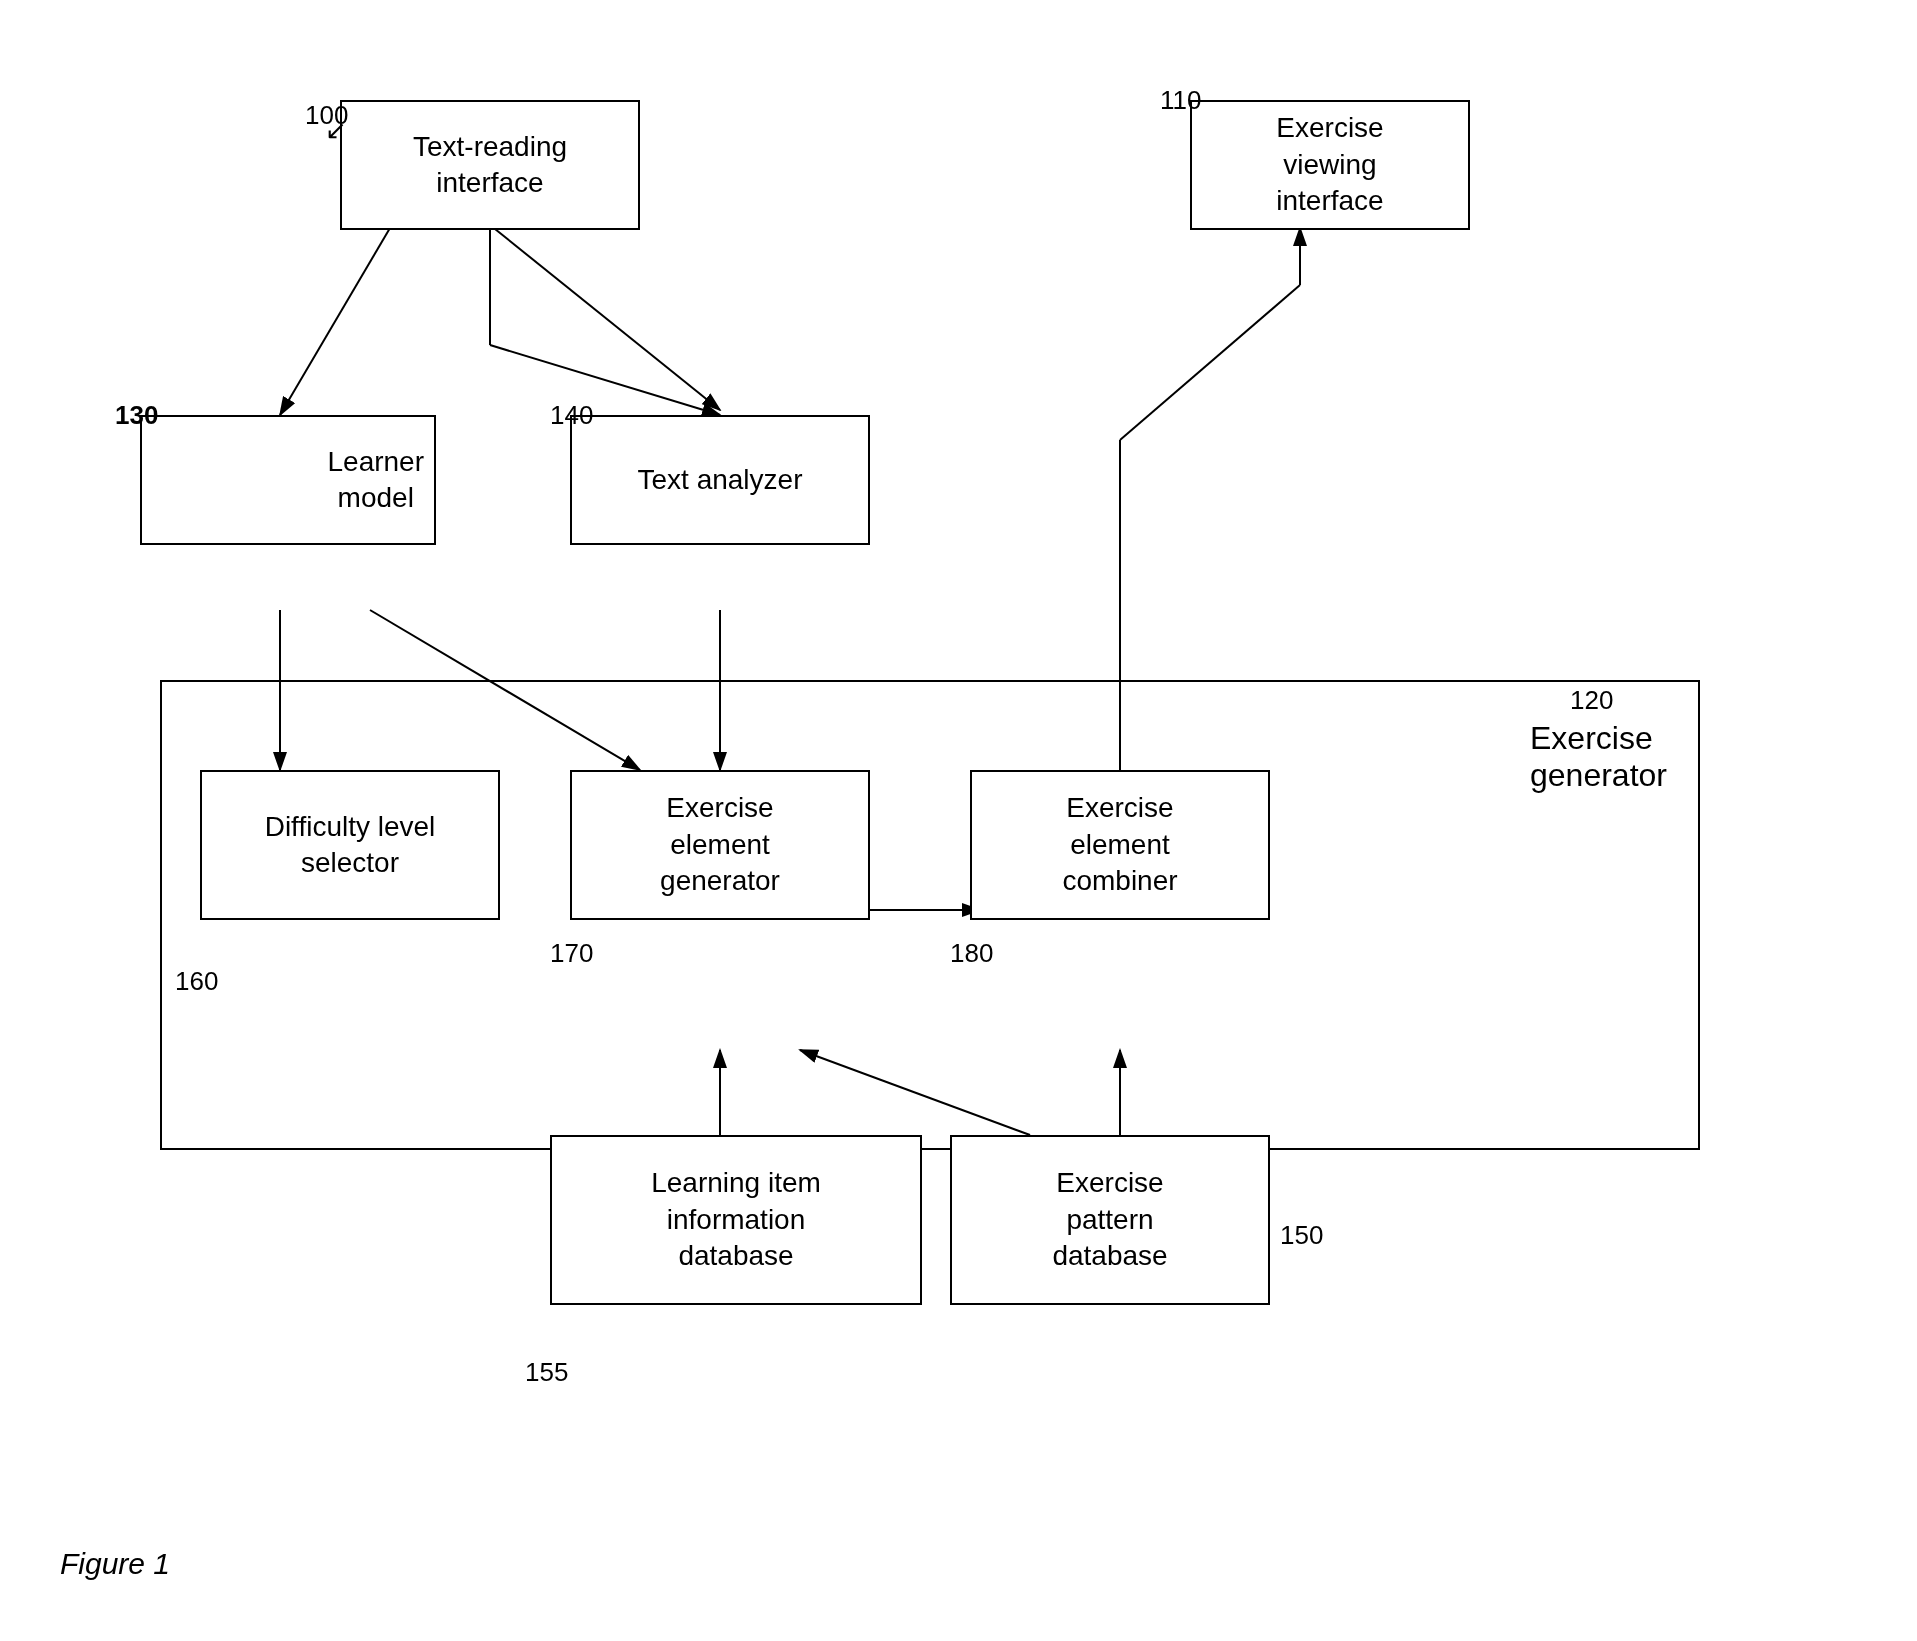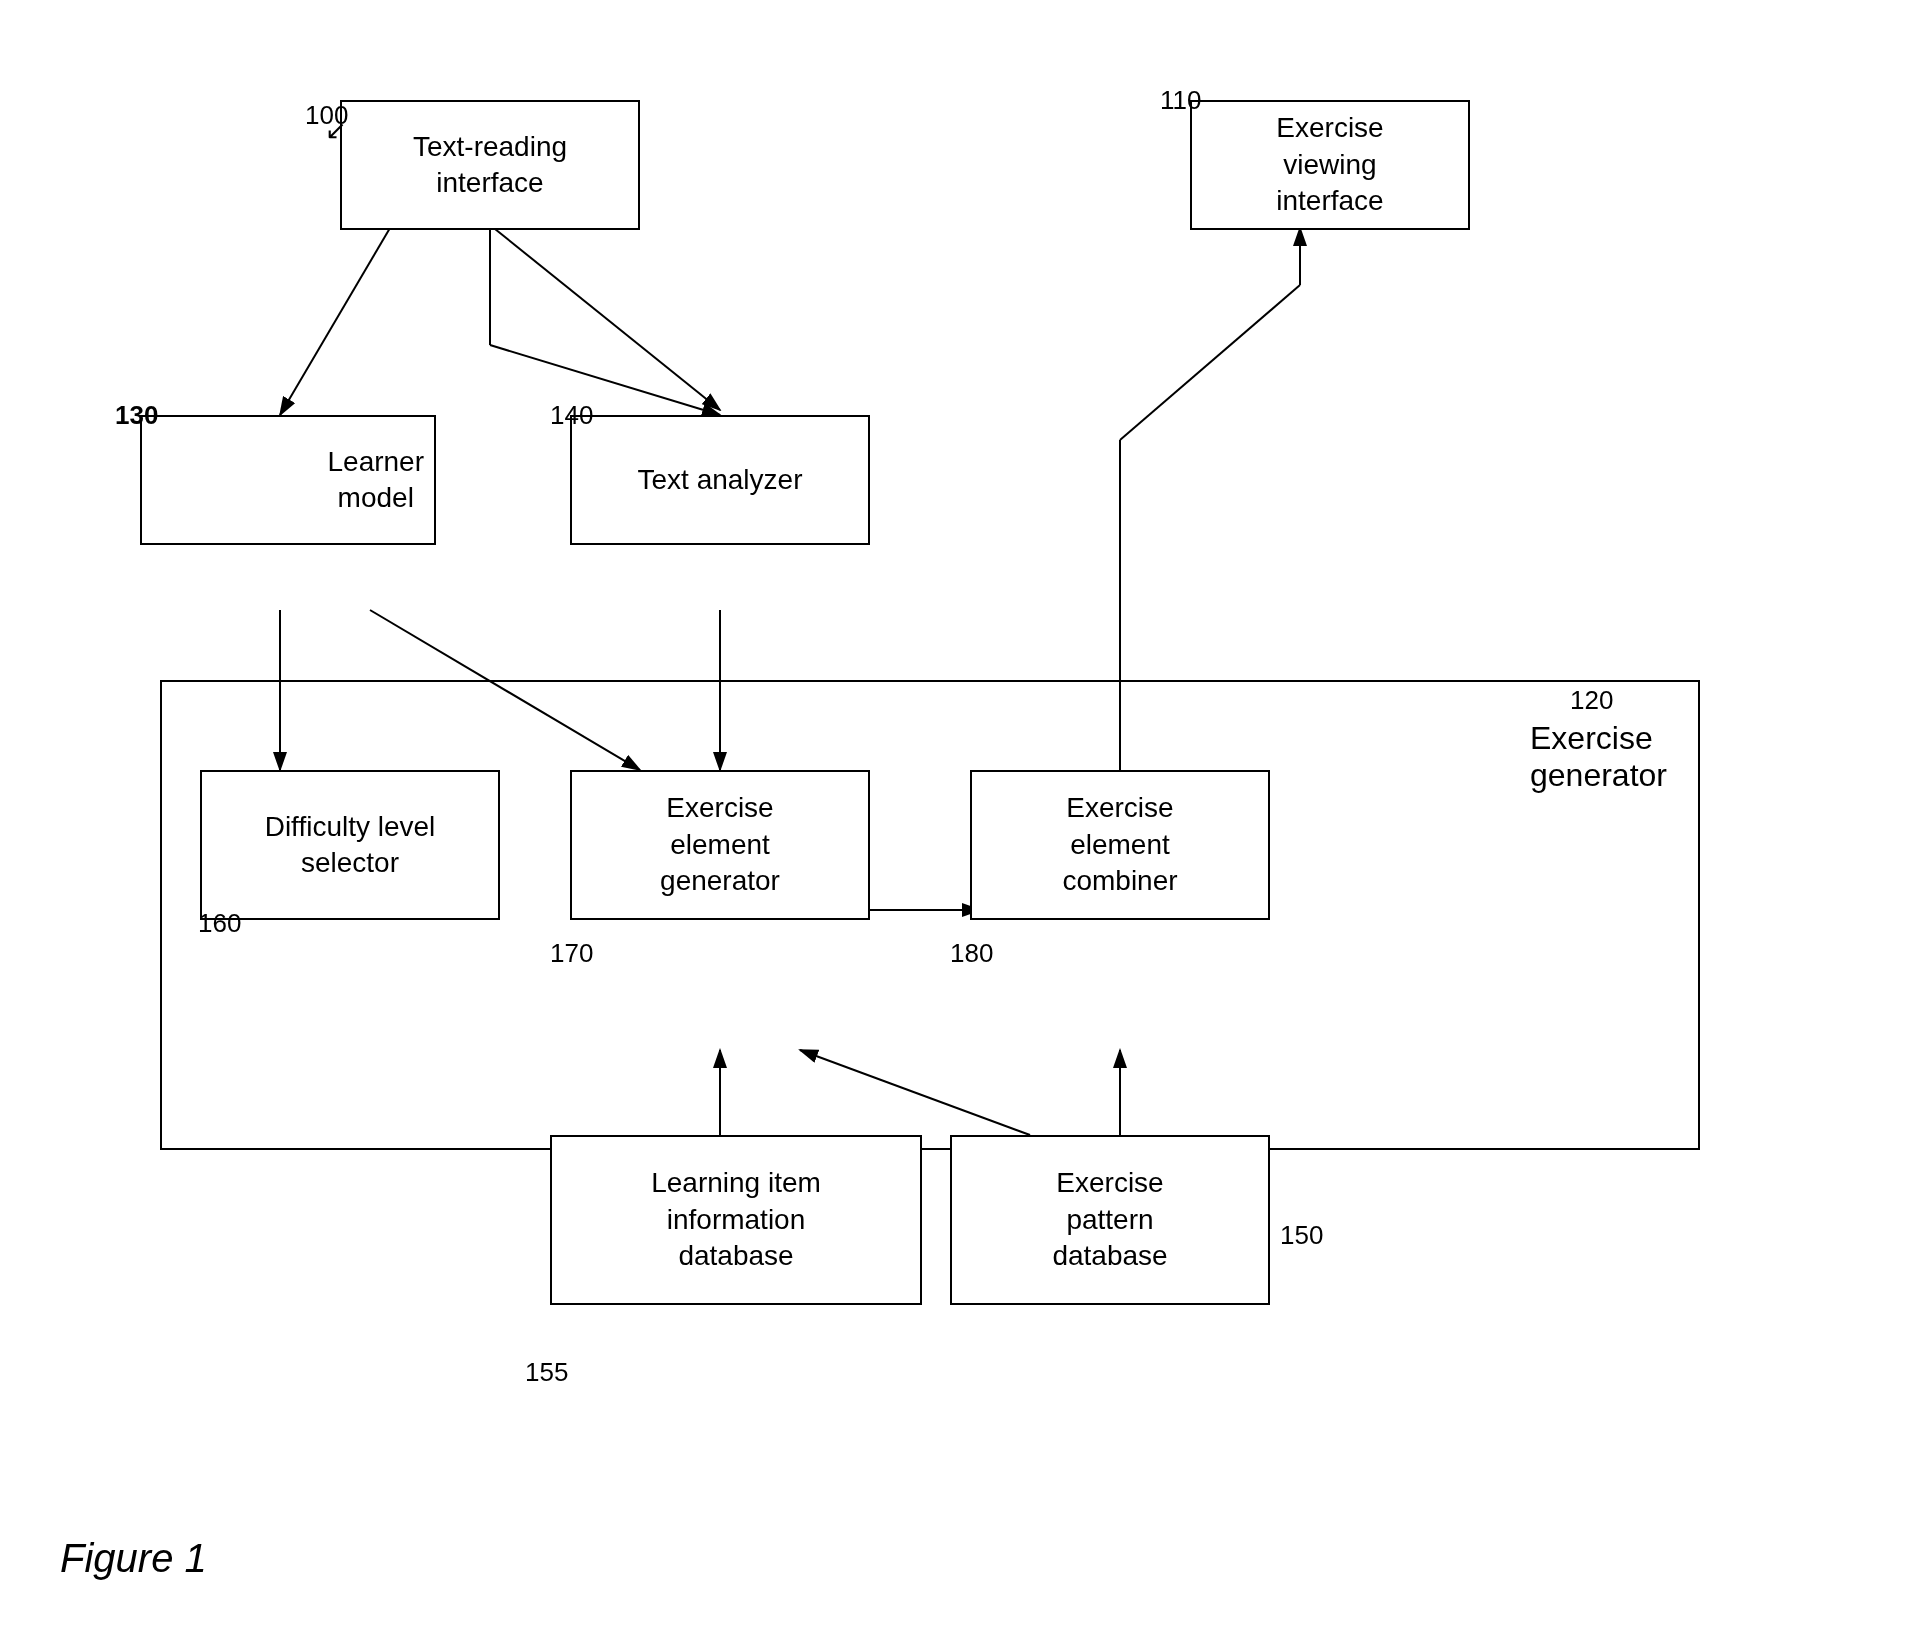--- a/index.html
+++ b/index.html
@@ -46,21 +46,21 @@
       left: 0;
       width: 100%;
       height: 100%;
       pointer-events: none;
       overflow: visible;
     }
     .figure-label {
       position: absolute;
       bottom: 60px;
       left: 60px;
-      font-size: 40px;
+      font-size: 30px;
       font-style: italic;
     }
   </style>
 </head>
 <body>
 
 <div class="diagram-container">
   <svg class="arrows">
 
     <defs>
@@ -117,21 +117,21 @@
   <div class="label" style="left:490px; top:360px;">140</div>
 
   <div class="outer-box" style="left:100px; top:640px; width:1540px; height:470px;">
   </div>
   <div class="label" style="left:1470px; top:680px; font-size:32px;">Exercise<br>generator</div>
   <div class="label" style="left:1510px; top:645px;">120</div>
 
   <div class="box" style="left:140px; top:730px; width:300px; height:150px;">
     <span>Difficulty level<br>selector</span>
   </div>
-  <div class="label" style="left:115px; top:868px;margin-left:23px;">160</div>
+  <div class="label" style="left:115px; top:926px;">160</div>
 
   <div class="box" style="left:510px; top:730px; width:300px; height:150px;">
     <span>Exercise<br>element<br>generator</span>
   </div>
   <div class="label" style="left:490px; top:898px;">170</div>
 
   <div class="box" style="left:910px; top:730px; width:300px; height:150px;">
     <span>Exercise<br>element<br>combiner</span>
   </div>
   <div class="label" style="left:890px; top:898px;">180</div>

